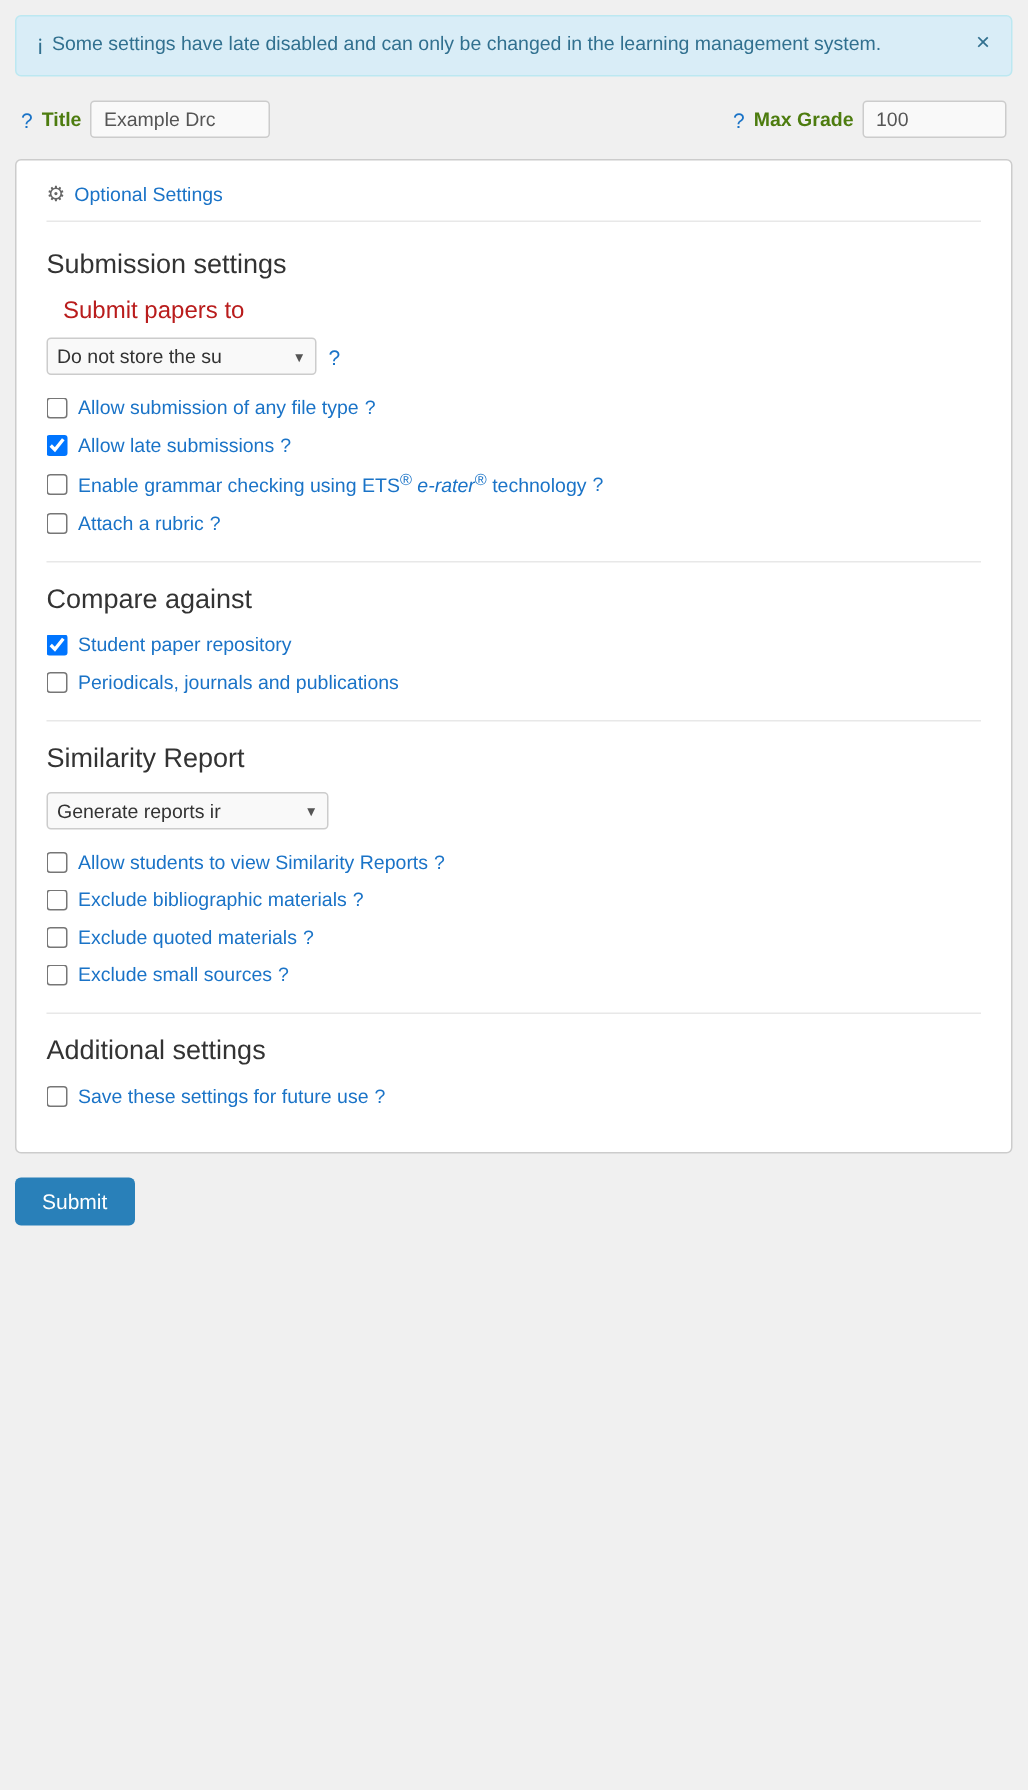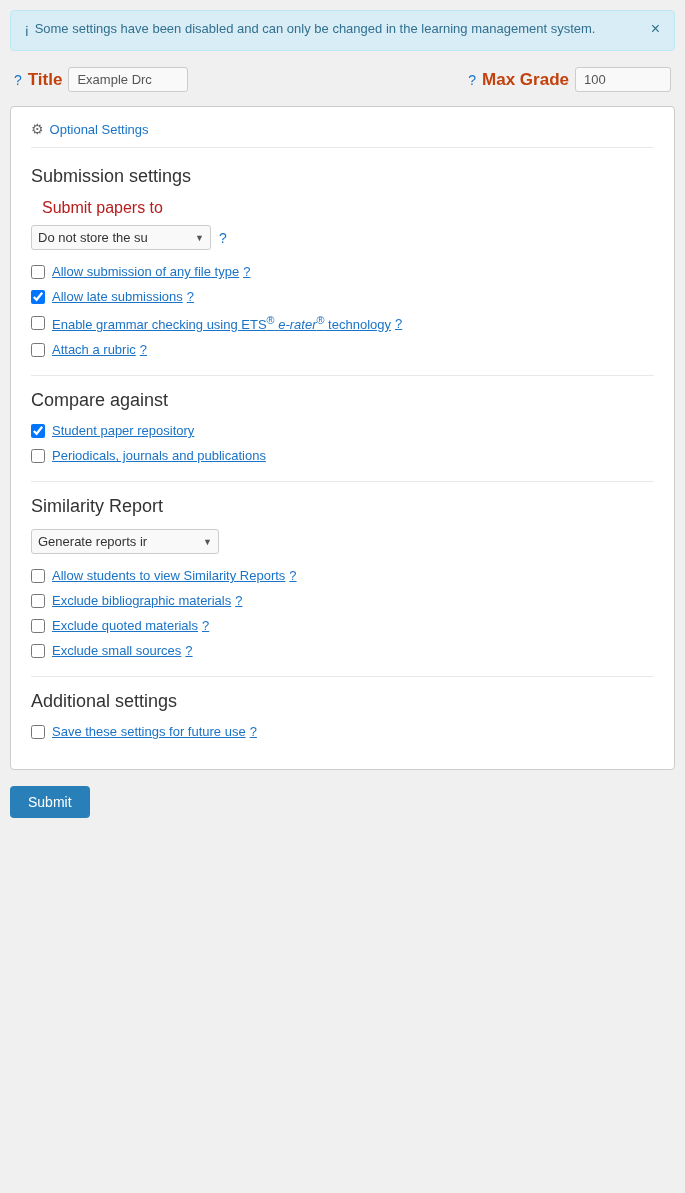--- a/index.html
+++ b/index.html
@@ -41,23 +41,23 @@
       gap: 20px;
       margin-bottom: 14px;
       padding: 0 4px;
     }
     .field-group {
       display: flex;
       align-items: center;
       gap: 6px;
     }
     .field-label {
-      color: #c2410c;
+      color: #4d7c0f;
       font-weight: bold;
-      font-size: 17px;
+      font-size: 13px;
     }
     .help-icon {
       color: #1a73c7;
       font-size: 14px;
       cursor: pointer;
     }
     .text-input {
       border: 1px solid #ccc;
       border-radius: 3px;
       padding: 4px 8px;
@@ -150,21 +150,20 @@
       margin: 0;
       cursor: pointer;
       flex-shrink: 0;
     }
     .checkbox-label {
       color: #1a73c7;
       font-size: 13px;
       display: flex;
       align-items: center;
       gap: 4px;
-      text-decoration: underline;
     }
     .checkbox-label .help-icon {
       font-size: 13px;
     }
     .ets-text {
       font-style: italic;
     }
     .section-divider {
       margin: 18px 0 14px 0;
       border: none;
@@ -192,21 +191,21 @@
   </style>
 </head>
 <body>
 
 
 
 
 <div class="alert-banner">
   <div class="alert-text">
     <span class="info-icon">ℹ</span>
-    <span>Some settings have been disabled and can only be changed in the learning management system.</span>
+    <span>Some settings have late disabled and can only be changed in the learning management system.</span>
   </div>
   <span class="alert-close">×</span>
 </div>
 
 
 <div class="header-row">
   <div class="field-group">
     <span class="help-icon">?</span>
     <span class="field-label">Title</span>
     <input class="text-input" type="text" style="width: 120px;" value="Example Drc">

